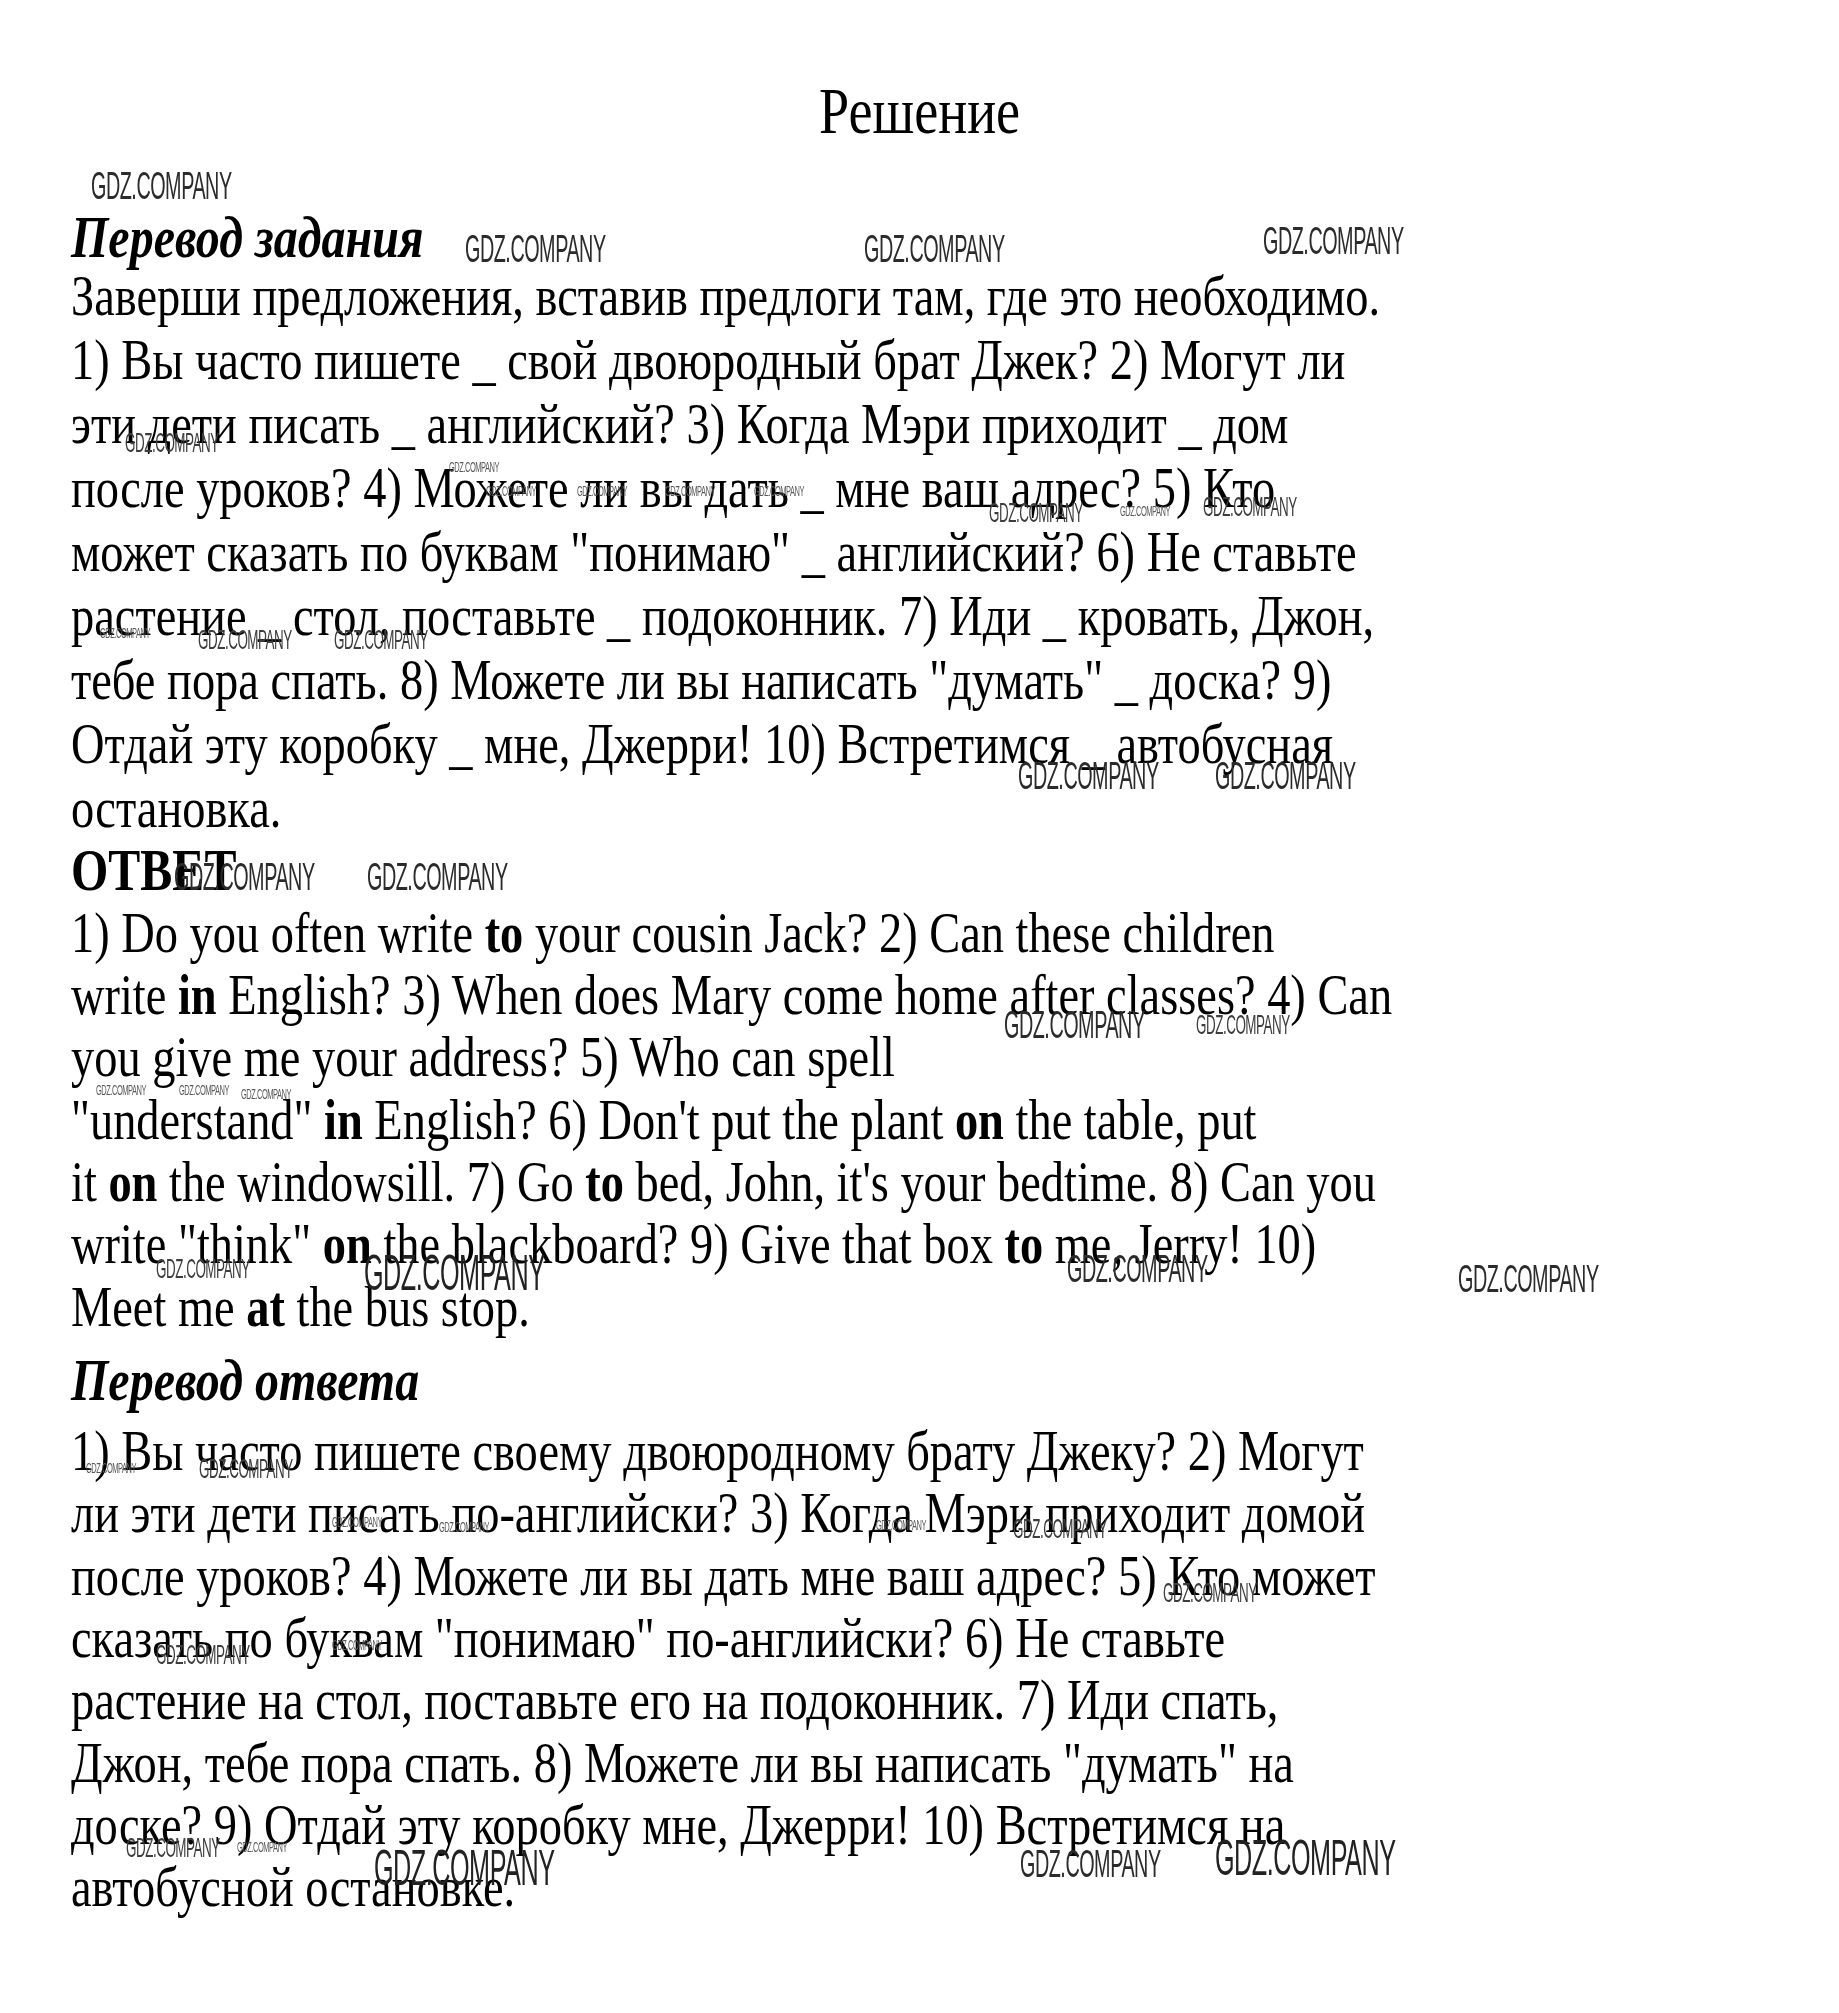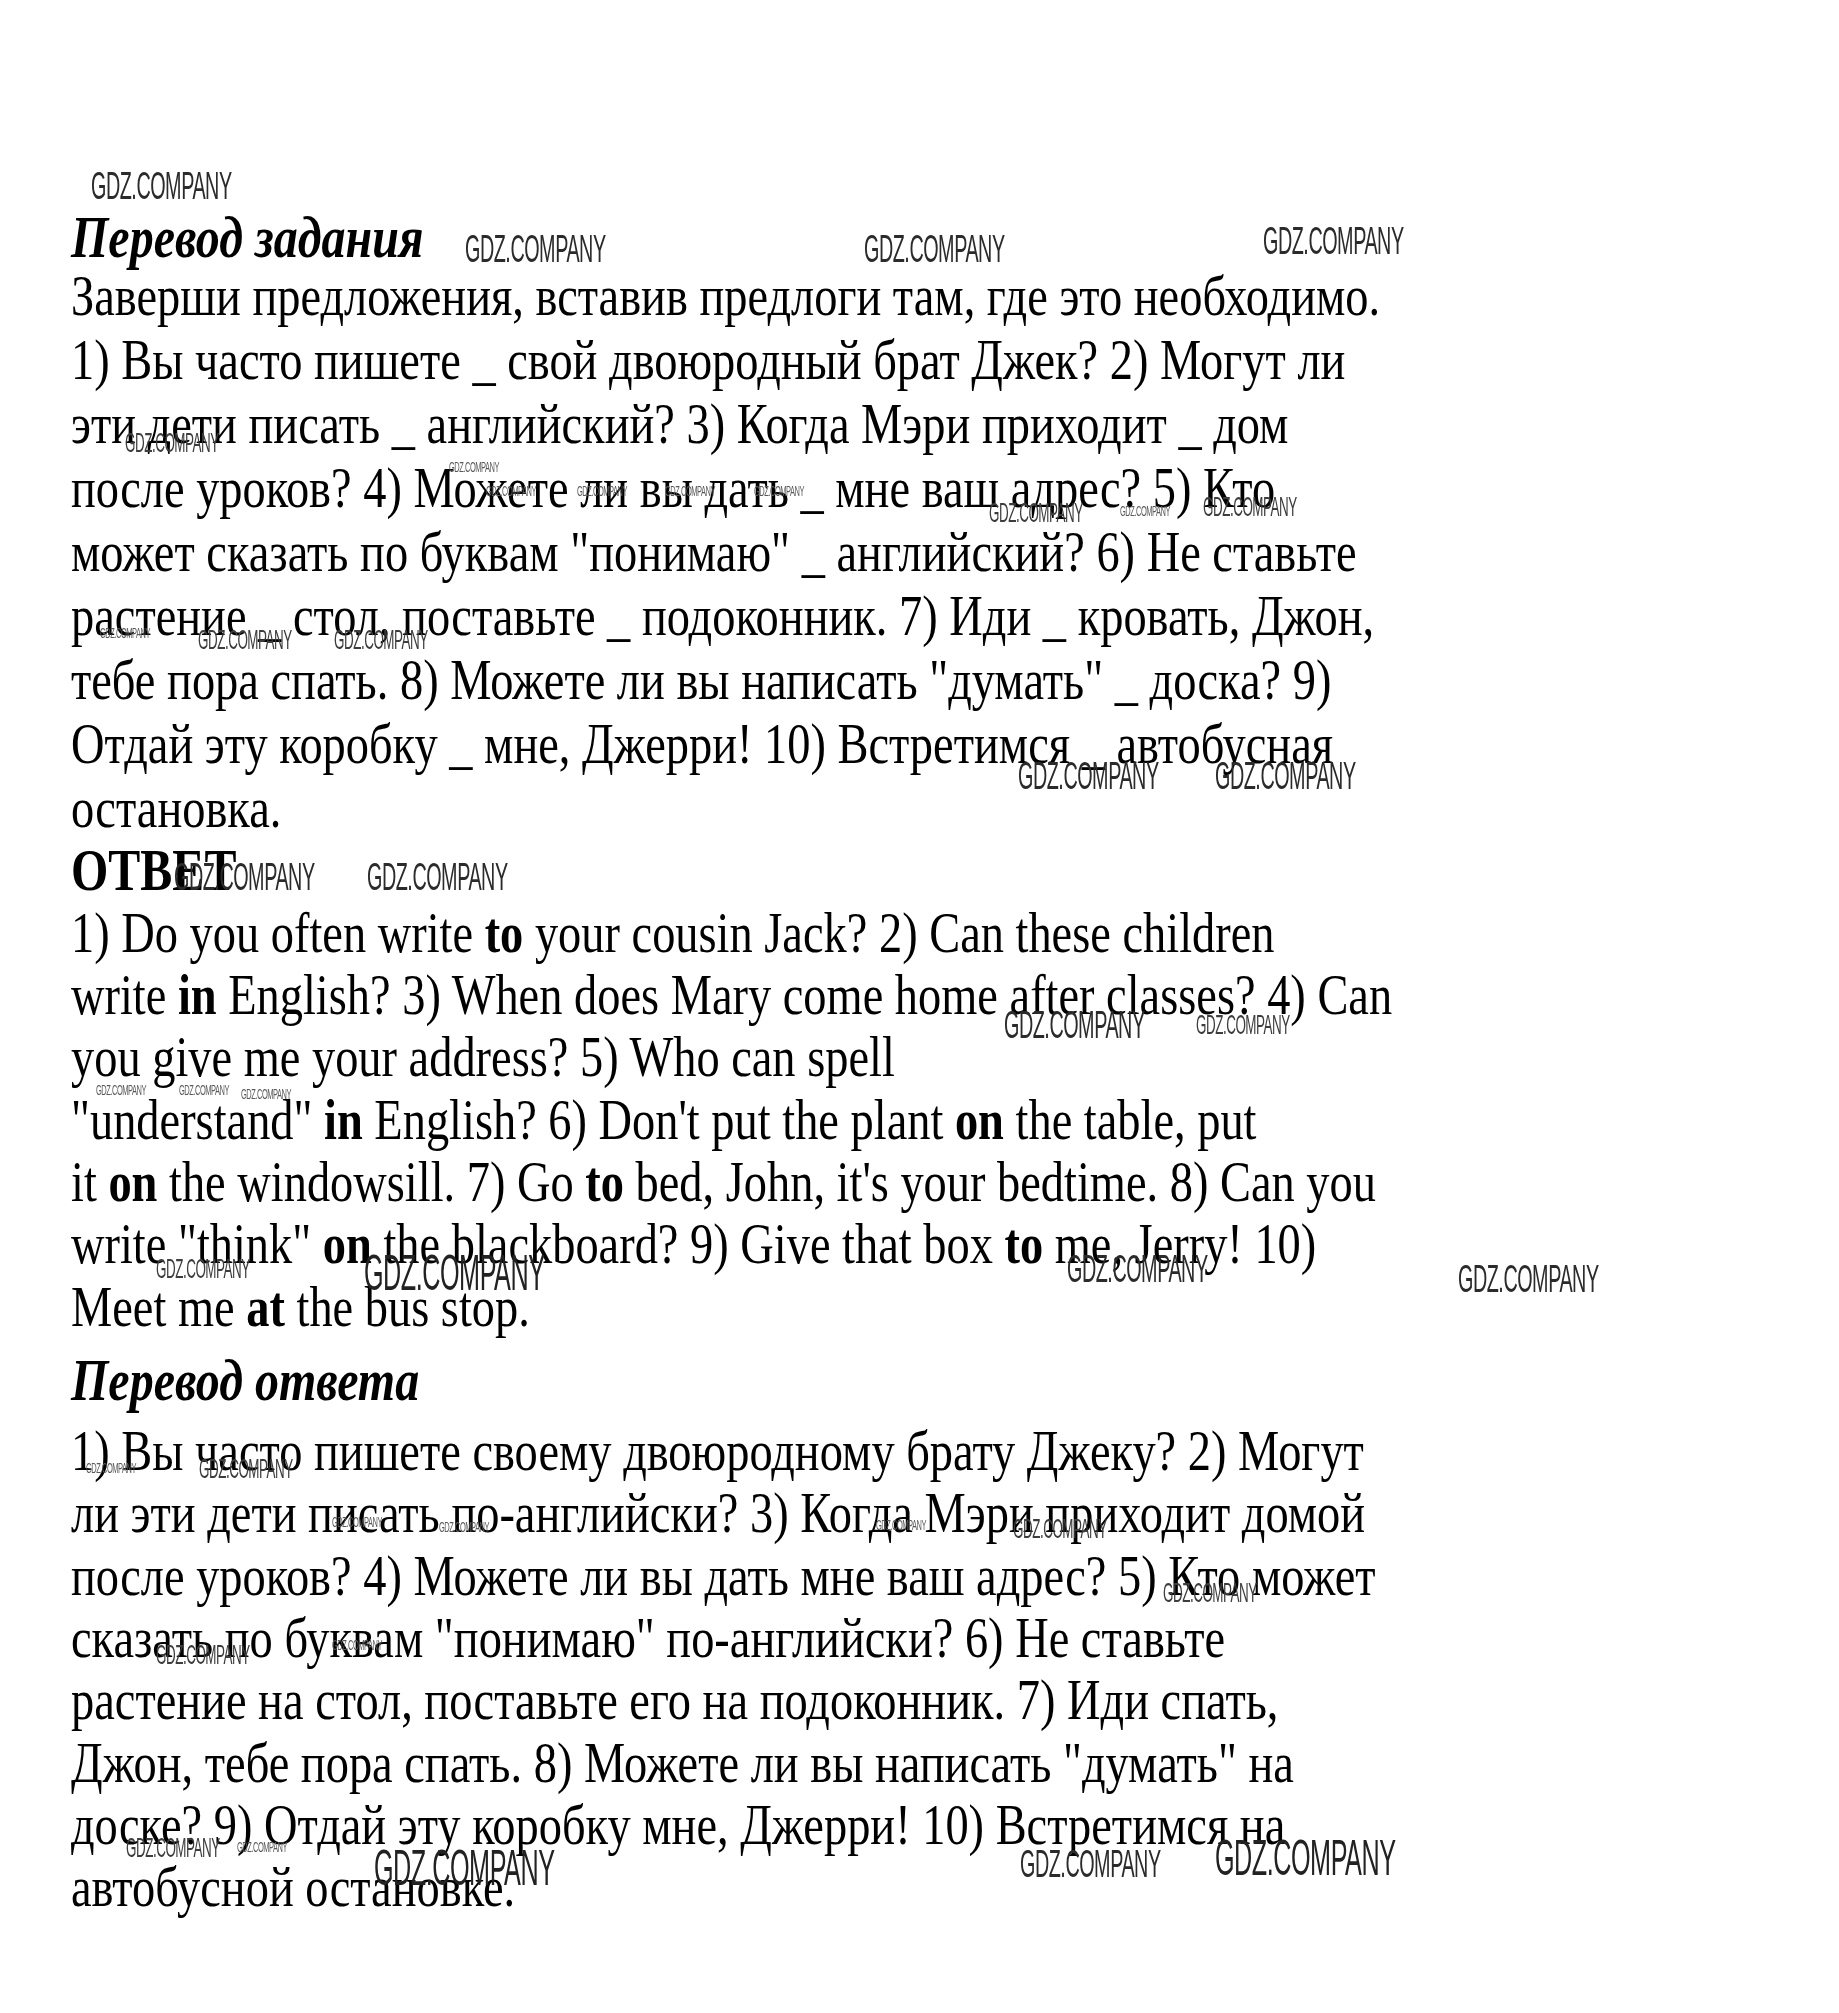--- a/index.html
+++ b/index.html
@@ -38,20 +38,23 @@
   .wm-l{font-size:42px;color:#222;}
   .wm-m{font-size:33px;color:#2b2b2b;}
   .wm-s{font-size:22.4px;color:#3d3d3d;}
   .wm-t{font-size:12.5px;color:#5a5a5a;}
 </style>
 </head>
 <body>
 
 <div class="page">
 
+  <div class="doc-title">
+    <span class="tt">Решение</span>
+  </div>
 
   <div class="heading it" style="top:203px">Перевод задания</div>
 
   <div>
       <div class="line" style="top: 267px;"><span>Заверши предложения, вставив предлоги там, где это необходимо.</span></div>
       <div class="line" style="top: 331px;"><span>1) Вы часто пишете _ свой двоюродный брат Джек? 2) Могут ли</span></div>
       <div class="line" style="top: 395px;"><span>эти дети писать _ английский? 3) Когда Мэри приходит _ дом</span></div>
       <div class="line" style="top: 459px;"><span>после уроков? 4) Можете ли вы дать _ мне ваш адрес? 5) Кто</span></div>
       <div class="line" style="top: 523px;"><span>может сказать по буквам "понимаю" _ английский? 6) Не ставьте</span></div>
       <div class="line" style="top: 587px;"><span>растение _ стол, поставьте _ подоконник. 7) Иди _ кровать, Джон,</span></div>

